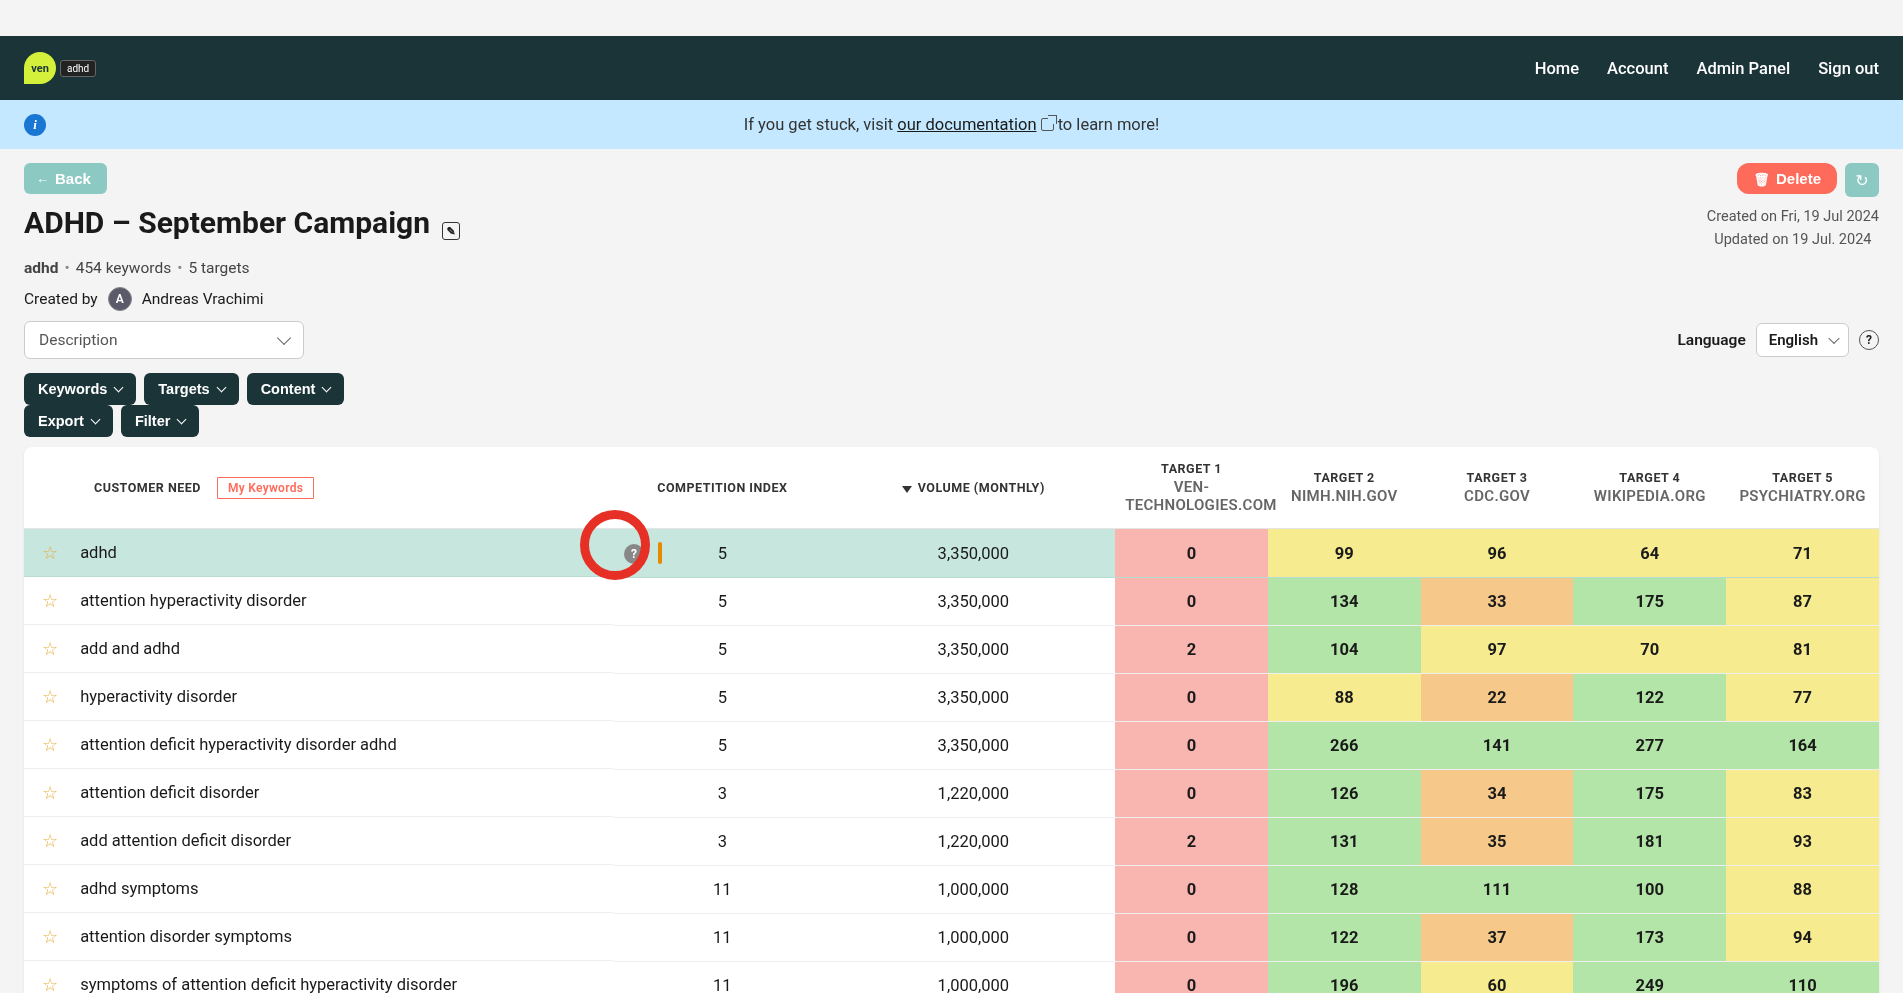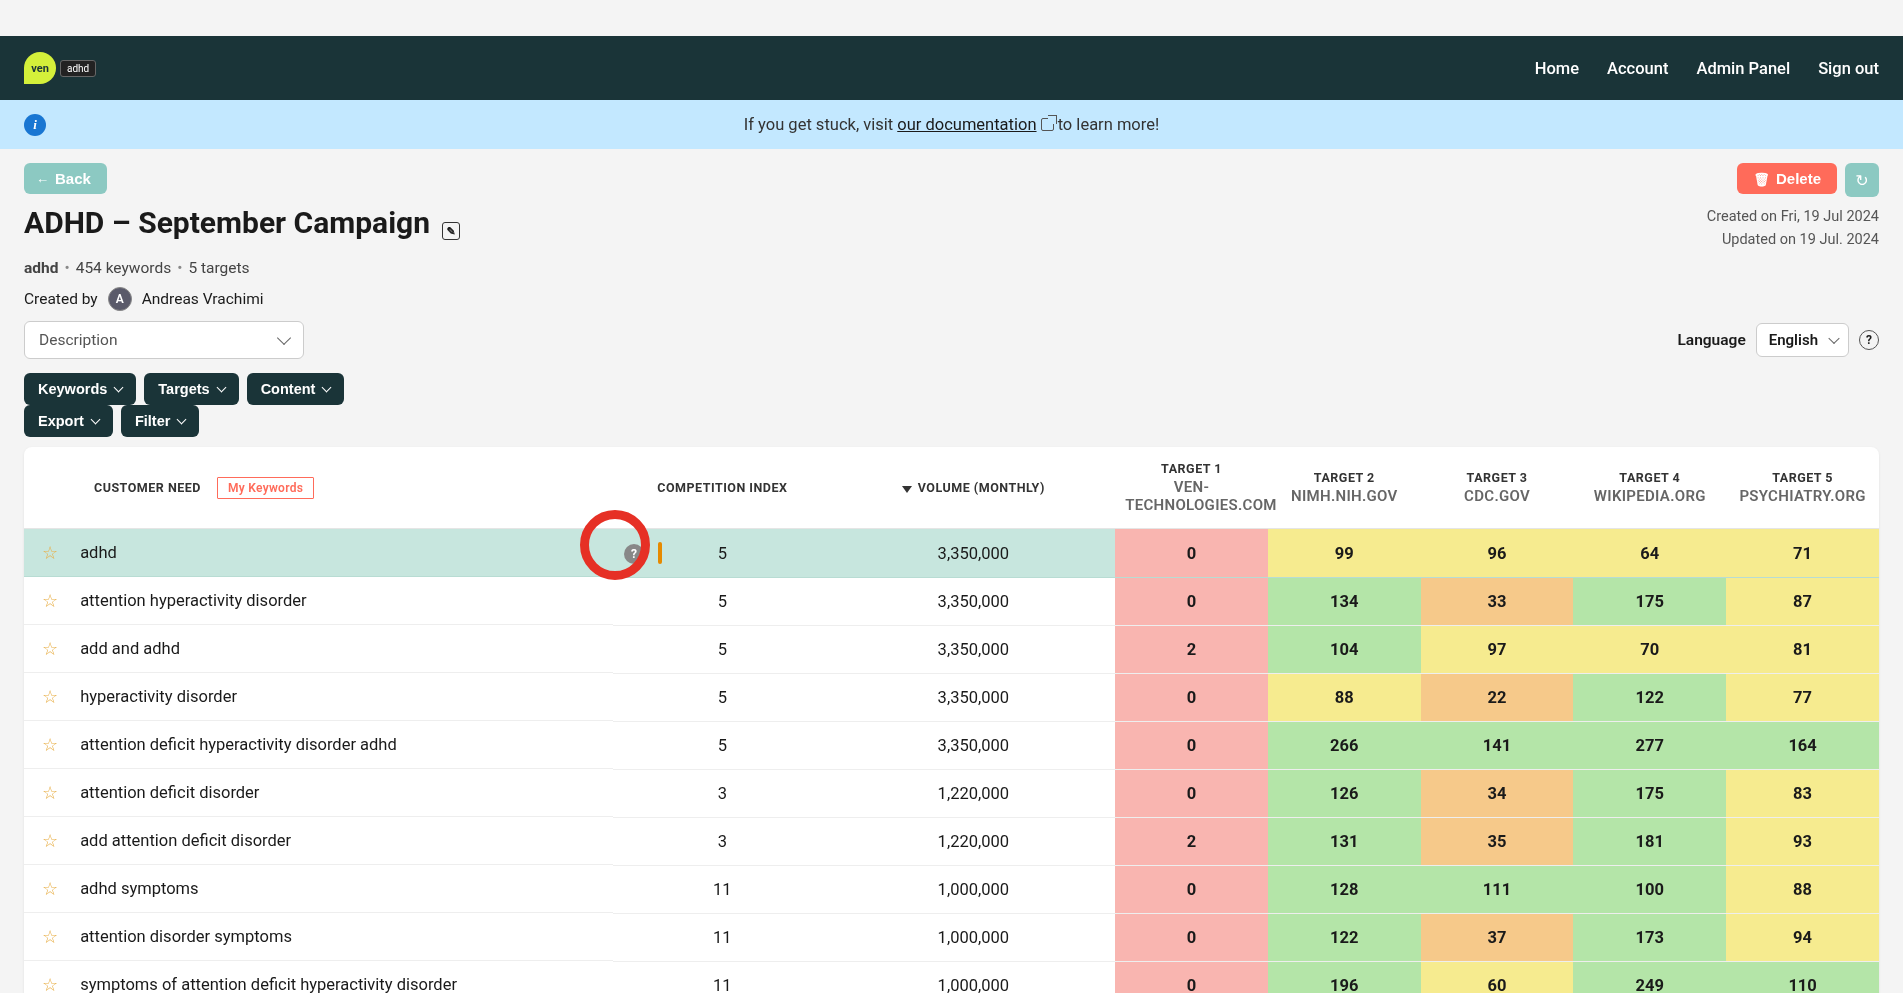--- a/index.html
+++ b/index.html
@@ -18,28 +18,28 @@
 .info-banner .info-icon { position: absolute; left: 24px; width: 22px; height: 22px; background: #1976d2; border-radius: 50%; color: #fff; display: flex; align-items: center; justify-content: center; font-size: 13px; font-style: italic; font-weight: bold; font-family: Georgia, serif; }
 .info-banner a { color: #1a1a1a; text-decoration: underline; }
 .ext-icon { display: inline-block; width: 13px; height: 13px; border: 1.5px solid #555; border-radius: 2px; position: relative; margin-left: 4px; vertical-align: middle; }
 .ext-icon::after { content: ""; position: absolute; top: -4px; right: -4px; width: 8px; height: 8px; border-top: 1.5px solid #555; border-right: 1.5px solid #555; background: #c3e8ff; }
 
 
 .toolbar { padding: 14px 24px 0 24px; display: flex; justify-content: space-between; align-items: flex-start; }
 .back-btn { background: #8cc9c2; color: #fff; border: none; padding: 7px 16px 7px 12px; border-radius: 6px; font-size: 15px; font-weight: 600; display: flex; align-items: center; gap: 6px; cursor: pointer; }
 .back-btn .arrow { font-size: 13px; }
 .right-tools { display: flex; gap: 8px; align-items: flex-start; }
-.delete-btn { background: #ff6b5a; color: #fff; border: none; padding: 7px 16px; border-radius: 6px; font-size: 15px; font-weight: 600; display: flex; align-items: center; gap: 6px; cursor: pointer; }
+.delete-btn { background: #ff6b5a; color: #fff; border: none; padding: 7px 16px; border-radius: 12px; font-size: 15px; font-weight: 600; display: flex; align-items: center; gap: 6px; cursor: pointer; }
 .refresh-btn { background: #8cc9c2; color: #fff; border: none; width: 34px; height: 34px; border-radius: 6px; display: flex; align-items: center; justify-content: center; cursor: pointer; font-size: 16px; }
 
 
 .title-row { padding: 8px 24px 0 24px; display: flex; justify-content: space-between; align-items: flex-start; }
 .title-block h1 { font-size: 30px; font-weight: 700; display: flex; align-items: flex-end; gap: 12px; }
 .edit-icon { width: 18px; height: 18px; border: 1.5px solid #333; border-radius: 3px; display: inline-flex; align-items: center; justify-content: center; font-size: 11px; }
-.meta-right { text-align: right; font-size: 14.5px; color: #555; line-height: 1.6; margin-left: 24px; }
+.meta-right { text-align: center; font-size: 14.5px; color: #555; line-height: 1.6; margin-left: 24px; }
 .subtitle { margin: 8px 24px 0 24px; font-size: 15.5px; color: #444; }
 .subtitle .sep { margin: 0 6px; color: #888; }
 
 .author { margin: 10px 24px 0 24px; display: flex; align-items: center; gap: 10px; font-size: 15.5px; }
 .avatar { width: 24px; height: 24px; background: #5a5a6a; color: #fff; border-radius: 50%; display: inline-flex; align-items: center; justify-content: center; font-size: 12px; font-weight: 600; border: 1px solid #888; }
 
 
 .desc-row { display: flex; justify-content: space-between; align-items: center; padding: 10px 24px 14px 24px; gap: 33px; }
 .desc-select { border: 1px solid #ccc; border-radius: 6px; background: #fff; padding: 9px 40px 9px 14px; font-size: 15.5px; color: #555; position: relative; min-width: 280px; }
 .desc-select::after { content: ""; position: absolute; right: 14px; top: 50%; width: 9px; height: 9px; border-right: 1.5px solid #666; border-bottom: 1.5px solid #666; transform: translateY(-70%) rotate(45deg); }

